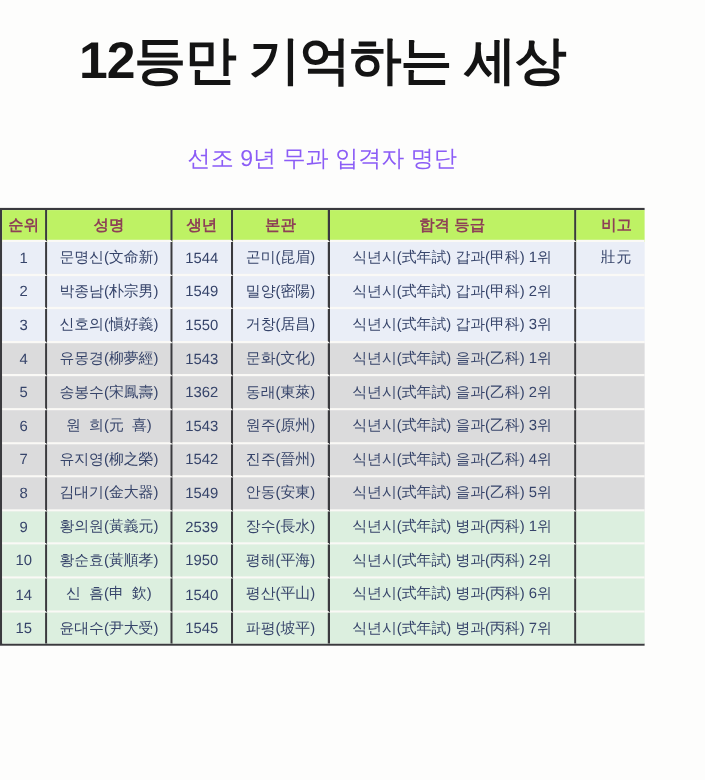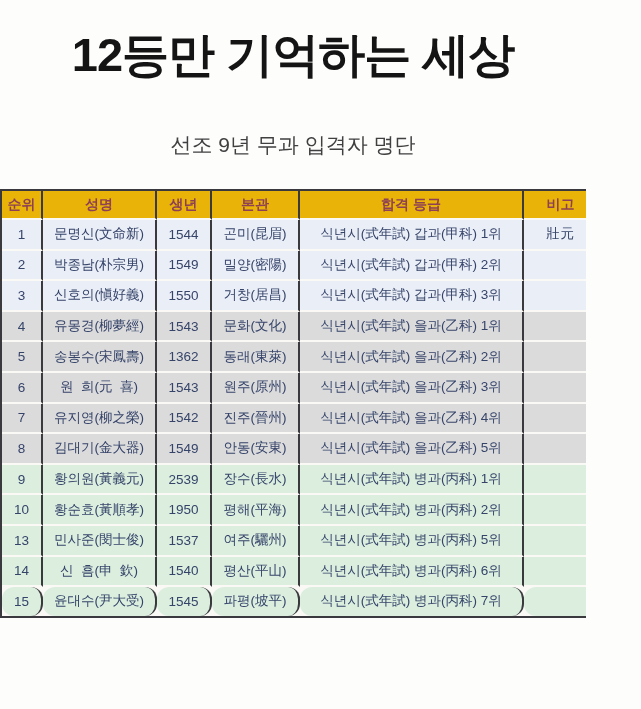--- a/index.html
+++ b/index.html
@@ -25,45 +25,45 @@
     font-weight: 800;
     letter-spacing: -1px;
     color: #141414;
   }
   .sub-title {
     margin-top: 48px;
     text-align: center;
     font-size: 21px;
     line-height: 26px;
     font-weight: 400;
-    color: #404040;
+    color: #8b5cf6;
   }
   table.roster {
     width: 599px;
     margin: 31px auto 0 auto;
     border-collapse: separate;
     border-spacing: 0;
     border: 2px solid #3a3a3e;
     table-layout: fixed;
     background: #faf9f6;
   }
   .roster th, .roster td {
     padding: 0 2px;
     text-align: center;
     vertical-align: middle;
     white-space: pre;
     overflow: hidden;
     border-right: 2px solid #3a3a3e;
     border-bottom: 2px solid #faf9f6;
   }
   .roster th:last-child, .roster td:last-child { border-right: none; }
-  .roster tbody tr:last-child td { border-bottom: none; border-radius: 12px; }
+  .roster tbody tr:last-child td { border-bottom: none; }
   .roster thead th {
     height: 27px;
-    background: #eab308;
+    background: #bef264;
     color: #8d4056;
     font-weight: 700;
     font-size: 14px;
   }
   .roster td {
     height: 28.6px;
     font-size: 13.5px;
     color: #36446a;
   }
   tr.band-gap    td { background: #eaeef7; }
@@ -172,28 +172,20 @@
   </tr>
         <tr class="band-byeong">
     <td class="c-rank">10</td>
     <td class="c-name">황순효(黃順孝)</td>
     <td class="c-birth">1950</td>
     <td class="c-clan">평해(平海)</td>
     <td class="c-grade">식년시(式年試) 병과(丙科) 2위</td>
     <td class="c-note"></td>
   </tr>
         <tr class="band-byeong">
-    <td class="c-rank">13</td>
-    <td class="c-name">민사준(閔士俊)</td>
-    <td class="c-birth">1537</td>
-    <td class="c-clan">여주(驪州)</td>
-    <td class="c-grade">식년시(式年試) 병과(丙科) 5위</td>
-    <td class="c-note"></td>
-  </tr>
-        <tr class="band-byeong">
     <td class="c-rank">14</td>
     <td class="c-name">신  흠(申  欽)</td>
     <td class="c-birth">1540</td>
     <td class="c-clan">평산(平山)</td>
     <td class="c-grade">식년시(式年試) 병과(丙科) 6위</td>
     <td class="c-note"></td>
   </tr>
         <tr class="band-byeong">
     <td class="c-rank">15</td>
     <td class="c-name">윤대수(尹大受)</td>

